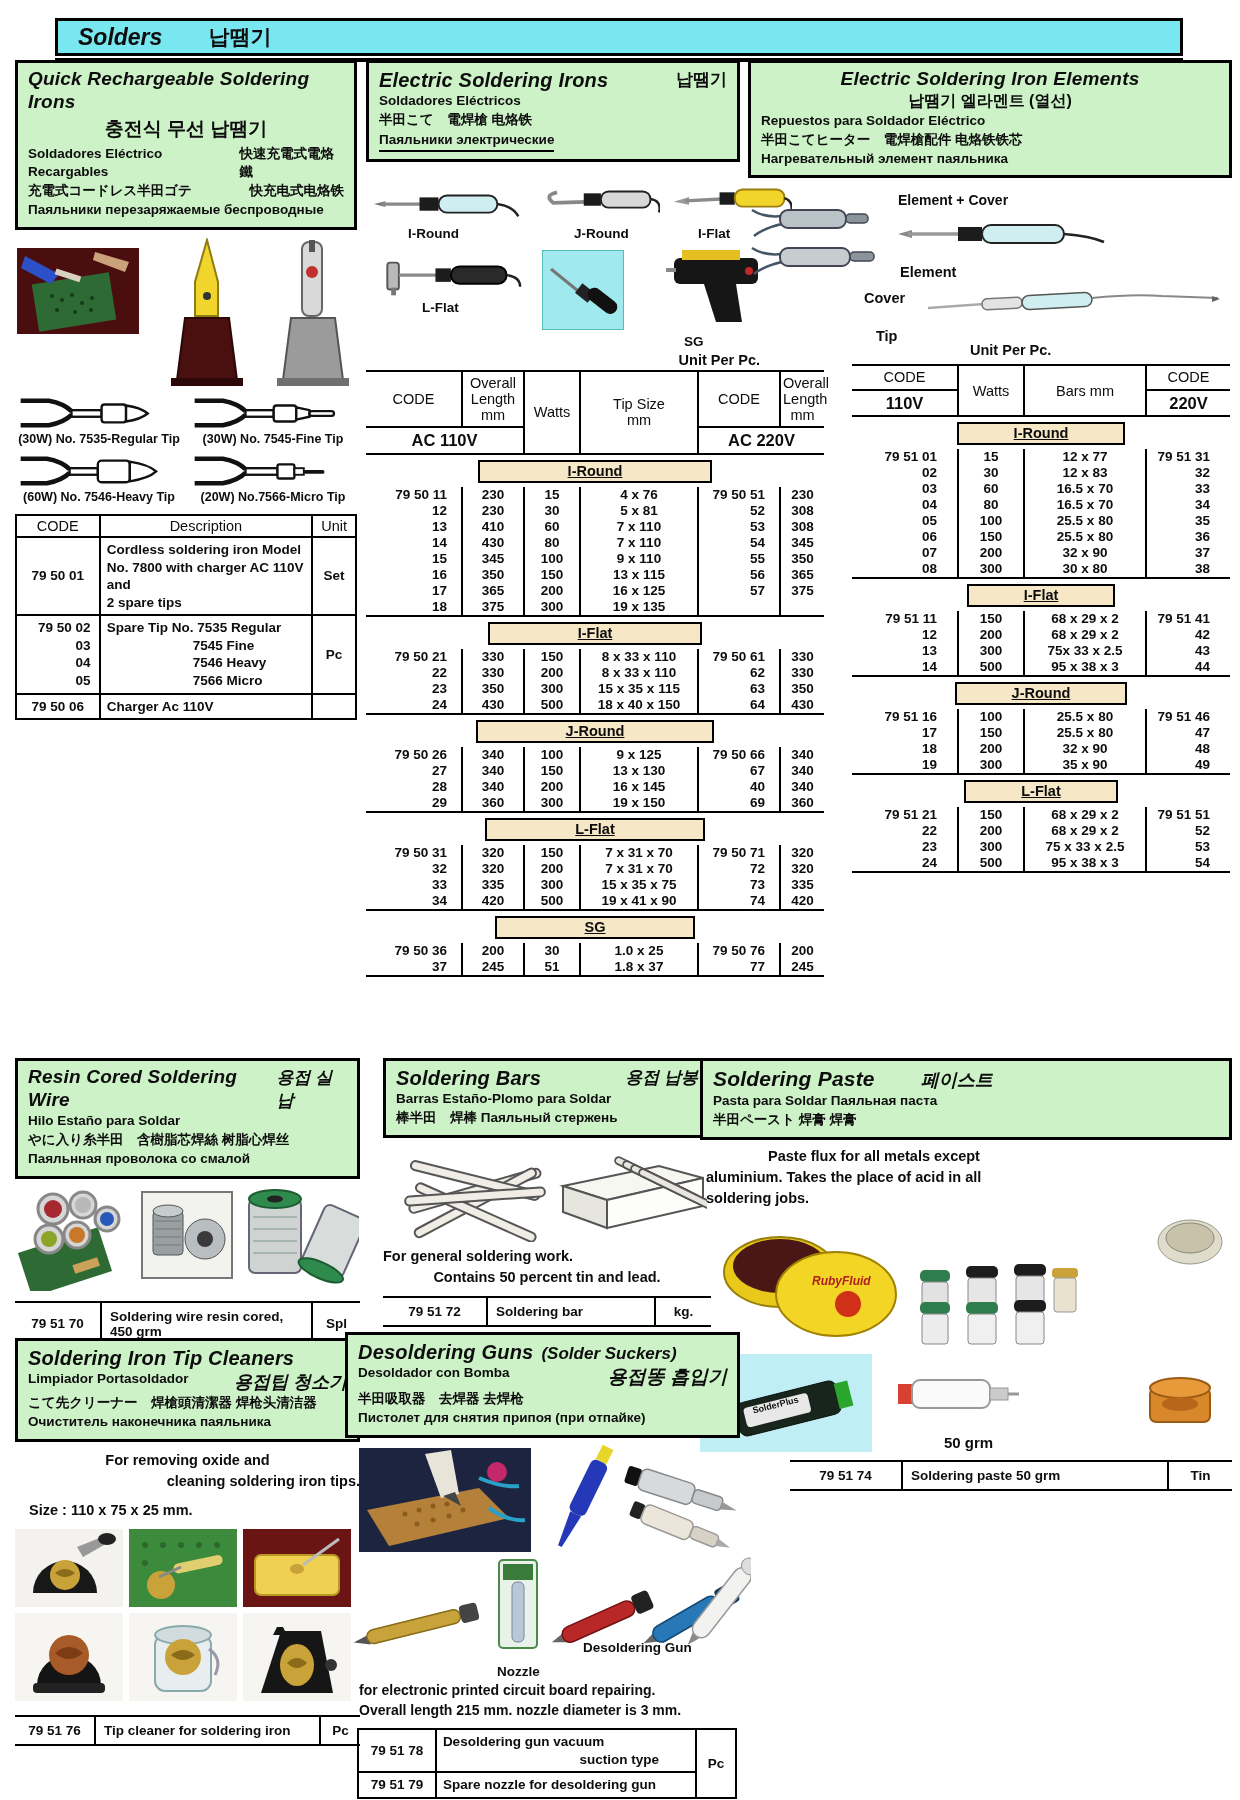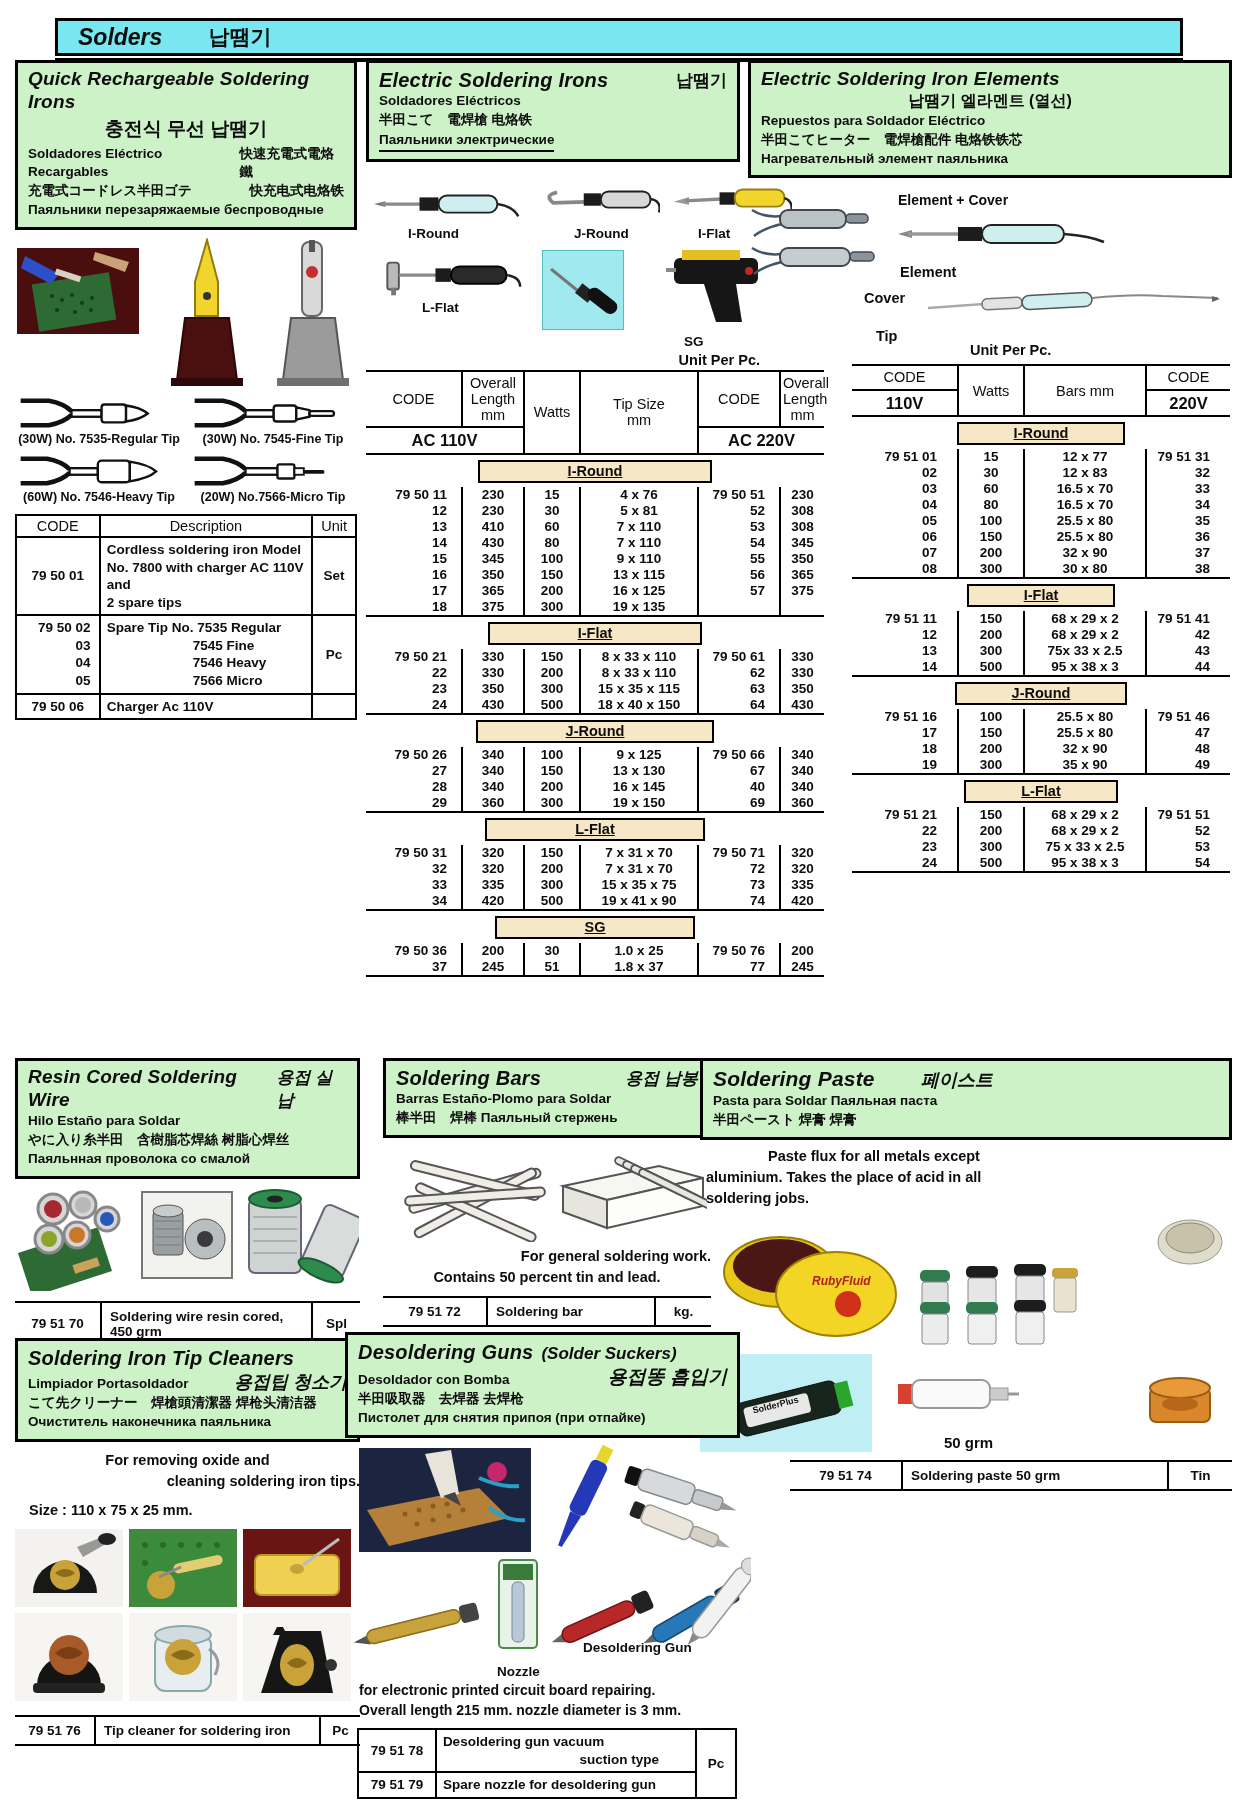--- a/index.html
+++ b/index.html
@@ -11,21 +11,21 @@
 
 .banner{position:absolute;left:55px;top:18px;width:1128px;height:38px;background:#79e7ef;border:3px solid #000;display:flex;align-items:center;padding-left:20px;gap:46px}
 .banner:after{content:"";position:absolute;left:-3px;right:-3px;bottom:-9px;height:4px;background:#000}
 .banner .t{font-size:23px;font-style:italic;font-weight:bold}
 .banner .k{font-size:21px;font-weight:bold}
 
 .gbox{background:#cdf2c7;border:3px solid #000;padding:5px 10px 7px}
 .ttl{font-size:19px;font-style:italic;font-weight:bold;letter-spacing:.2px;line-height:1.2}
 .ko{font-weight:bold;font-size:17px}
 .ln{font-weight:bold;font-size:13.5px;line-height:1.4}
-.sb{display:flex;justify-content:space-between;align-items:flex-end}
+.sb{display:flex;justify-content:space-between;align-items:flex-start}
 
 table.big{border-collapse:collapse;table-layout:fixed;border-top:2.5px solid #000;border-bottom:2.5px solid #000}
 .big th{font-size:14.5px;font-weight:normal;text-align:center;vertical-align:middle;border-left:2px solid #000;padding:3px 2px;white-space:pre-line;line-height:1.12;border-bottom:2px solid #000}
 .big th:first-child{border-left:none}
 .big .volt{font-weight:bold;font-size:16.5px;border-top:2px solid #000;padding:3px 0}
 .big td{border-left:2px solid #000;font-size:13.5px;font-weight:bold;padding:0 4px;height:16px;line-height:16px;white-space:nowrap;overflow:hidden}
 .big td:first-child{border-left:none}
 .big tr.sec td{border-left:none;border-top:2.5px solid #000;text-align:center;padding:5px 0 4px;height:auto;line-height:normal}
 .secbox{display:inline-block;background:#f6e7c6;border:2.5px solid #000;font-weight:bold;font-size:14.5px;text-decoration:underline}
 .irons .secbox{padding:1px 88px 2px}
@@ -482,21 +482,21 @@
             <td class="c3">1.8 x 37</td>
             <td class="c4">77</td>
             <td class="c5">245</td>
           </tr>
         </tbody>
     </table>
   </section>
 
   <section class="abs" style="left:748px;top:60px;width:484px">
     <div class="gbox">
-      <div class="ttl" style="text-align:left;font-size:19px">Electric Soldering Iron Elements</div>
+      <div class="ttl" style="text-align:center;font-size:19px">Electric Soldering Iron Elements</div>
       <div class="ko" style="text-align:center;font-size:16px">납땜기 엘라멘트 (열선)</div>
       <div class="ln">Repuestos para Soldador Eléctrico</div>
       <div class="ln">半田こてヒーター　電焊槍配件 电烙铁铁芯</div>
       <div class="ln">Нагревательный элемент паяльника</div>
     </div>
 
     <div style="position:relative;height:186px">
       <svg class="abs" style="left:0;top:24px" width="140" height="78" viewBox="0 0 140 78">
         <path d="M34 14 q-18 2 -30 -6 M34 22 q-18 4 -28 12" fill="none" stroke="#456" stroke-width="2.5"></path>
         <rect x="32" y="8" width="66" height="18" rx="8" fill="#b9c2c6" stroke="#445" stroke-width="2"></rect>
@@ -774,21 +774,21 @@
         <polygon points="8,42 52,56 52,84 8,68" fill="#e6e6df" stroke="#555" stroke-width="2"></polygon>
         <polygon points="52,56 148,34 148,62 52,84" fill="#fdfdfa" stroke="#555" stroke-width="2"></polygon>
         <g stroke="#555" stroke-width="1.8" fill="#e8e6de">
           <rect x="56" y="30" width="84" height="7" rx="3.5" transform="rotate(26 98 34)"></rect>
           <rect x="64" y="34" width="84" height="7" rx="3.5" transform="rotate(26 106 38)"></rect>
           <rect x="72" y="38" width="84" height="7" rx="3.5" transform="rotate(26 114 42)"></rect>
           <rect x="80" y="42" width="84" height="7" rx="3.5" transform="rotate(26 122 46)"></rect>
         </g>
       </svg>
     </div>
-    <div class="note" style="text-align:right">For general soldering work.</div>
+    <div class="note" style="text-align:left">For general soldering work.</div>
     <div class="note" style="text-align:center">Contains 50 percent tin and lead.</div>
     <table class="open" style="width:100%;margin-top:8px">
       <tbody>
           <tr>
         <td class="code" style="width:104px">79 51 72</td>
         <td>Soldering bar</td>
         <td class="unit" style="width:56px">kg.</td>
       </tr>
     </tbody>
       </table>

